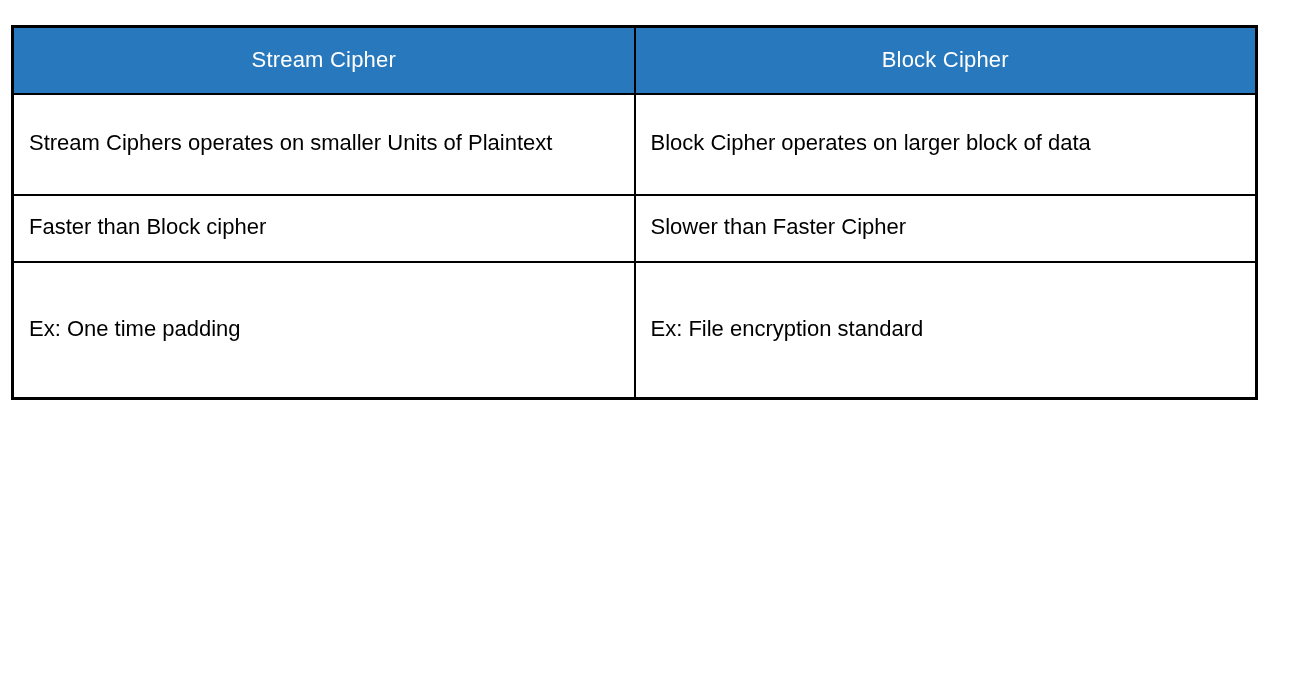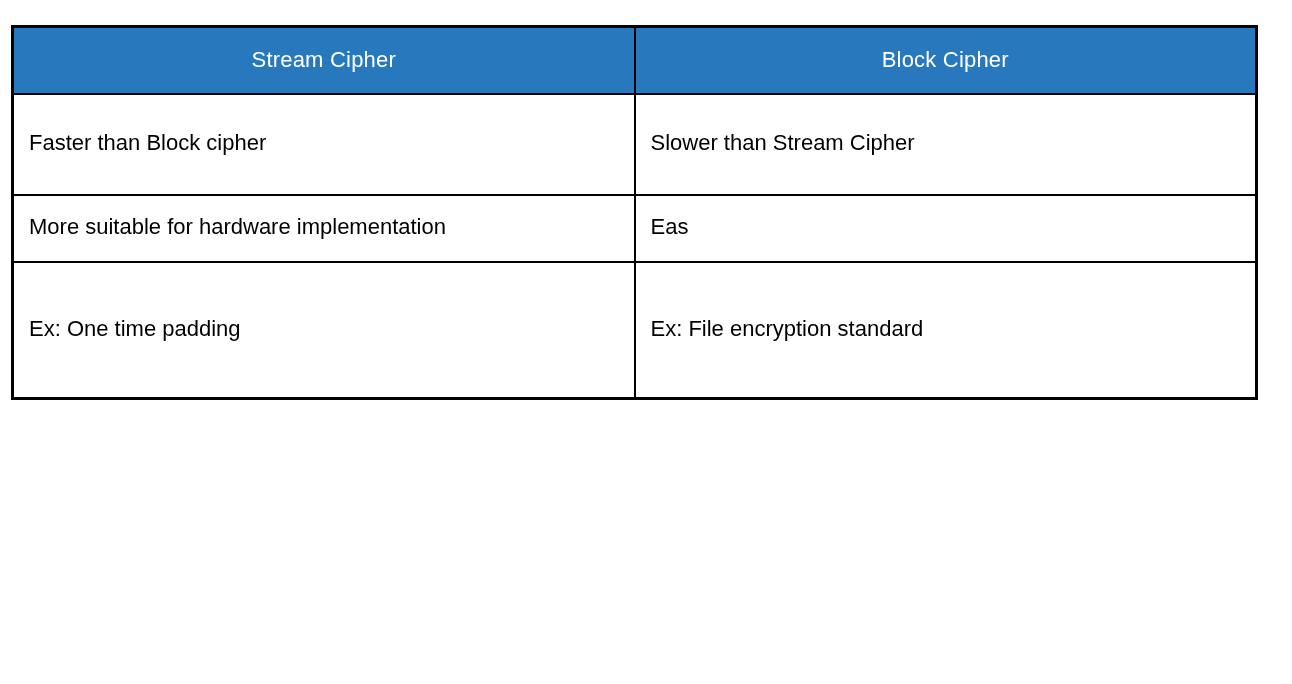--- a/index.html
+++ b/index.html
@@ -74,26 +74,26 @@
         <col>
       </colgroup>
     <thead>
       <tr>
         <th>Stream Cipher</th>
         <th>Block Cipher</th>
       </tr>
     </thead>
     <tbody>
       <tr>
-        <td>Faster than Block cipher</td>
-        <td>Slower than Stream Cipher</td>
+        <td>Stream Ciphers operates on smaller Units of Plaintext</td>
+        <td>Block Cipher operates on larger block of data</td>
       </tr>
       <tr>
-        <td>More suitable for hardware implementation</td>
-        <td>Eas</td>
+        <td>Faster than Block cipher</td>
+        <td>Slower than Faster Cipher</td>
       </tr>
       <tr>
         <td>Ex: One time padding</td>
         <td>Ex: File encryption standard</td>
       </tr>
     </tbody>
   </table>
 </div>
 
 </body></html>

